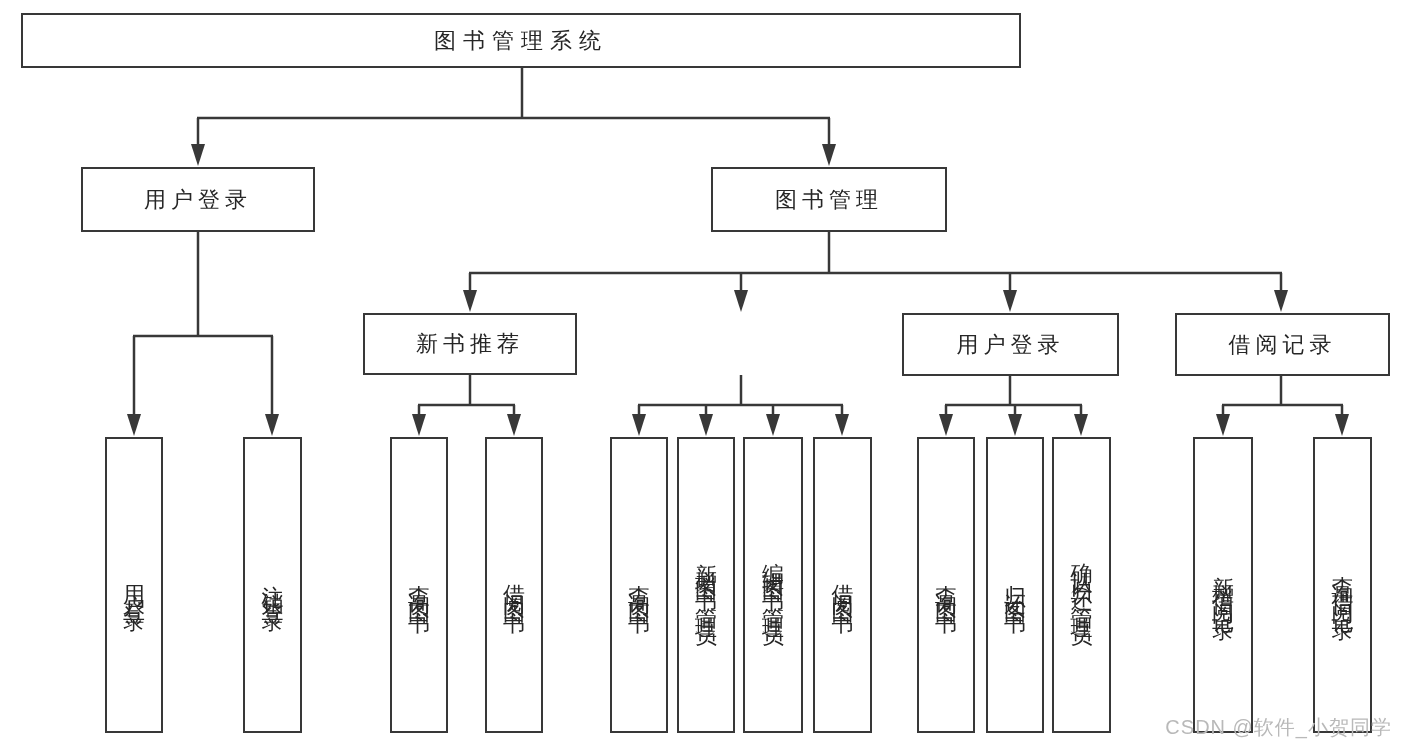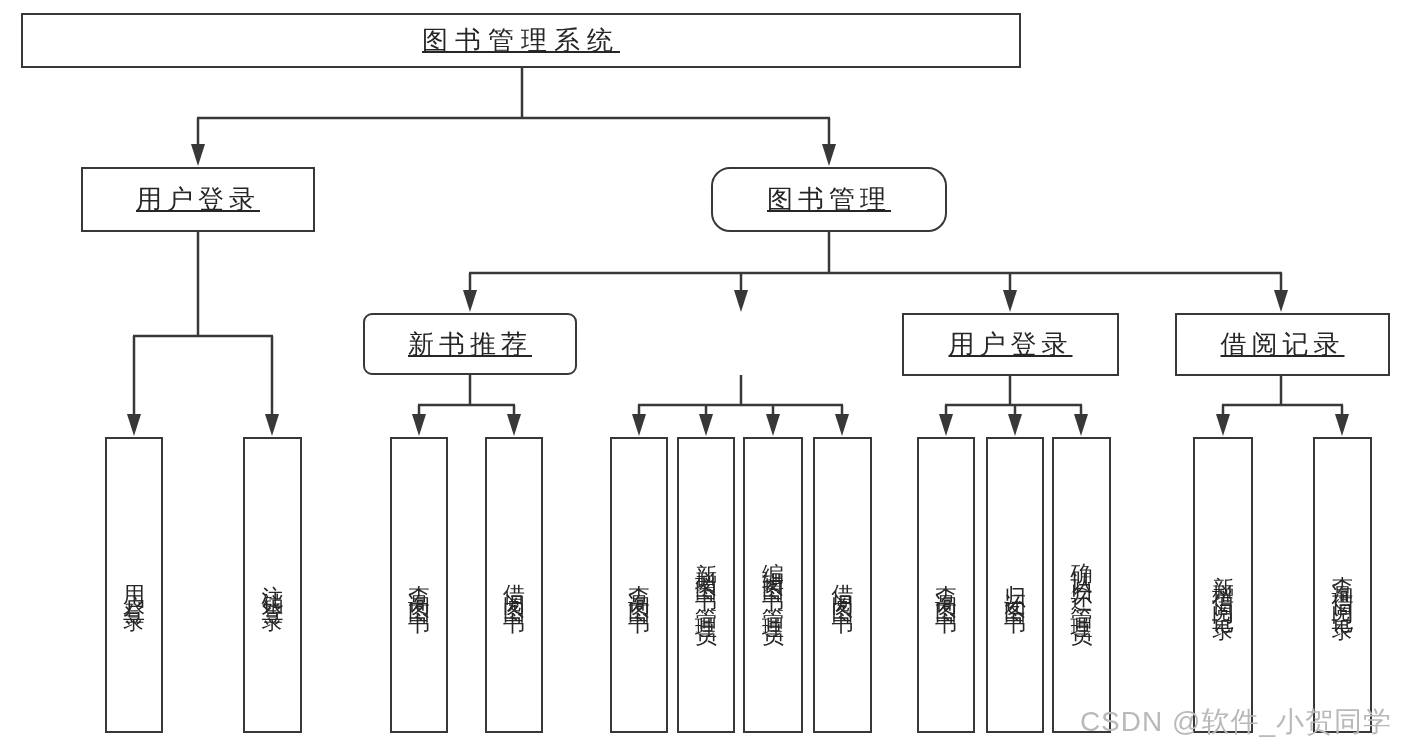--- a/index.html
+++ b/index.html
@@ -29,38 +29,37 @@
   .box {
     position: absolute;
     border: 2.5px solid var(--line);
     background: var(--background);
     display: flex;
     align-items: center;
     justify-content: center;
     color: var(--text);
   }
   .hbox {
-    font-size: 26px;
+    font-size: 22px;
     letter-spacing: 5px;
     white-space: nowrap;
-    text-decoration: underline;
   }
   .hbox.root { letter-spacing: 7px; }
   .vbox {
     writing-mode: vertical-rl;
     text-orientation: mixed;
     font-size: 22px;
     letter-spacing: 9px;
     line-height: 1;
   }
   .watermark {
     position: absolute;
     right: 13px;
     bottom: 6px;
-    font-size: 28px;
+    font-size: 20px;
     letter-spacing: 1px;
     color: var(--watermark);
     z-index: 5;
     white-space: nowrap;
   }
 </style>
 </head>
 <body>
 
 <div class="stage">
@@ -137,23 +136,23 @@
       <line x1="1223" y1="405" x2="1223" y2="418"></line>
       <polygon points="1216,414 1230,414 1223,436"></polygon>
       <line x1="1342" y1="405" x2="1342" y2="418"></line>
       <polygon points="1335,414 1349,414 1342,436"></polygon>
     </g>
   </svg>
 
   <div class="box hbox root" style="left:21px; top:13px; width:1000px; height:55px;">图书管理系统</div>
 
   <div class="box hbox" style="left:81px; top:167px; width:234px; height:65px;">用户登录</div>
-  <div class="box hbox" style="left:711px; top:167px; width:236px; height:65px;border-radius:19px;">图书管理</div>
+  <div class="box hbox" style="left:711px; top:167px; width:236px; height:65px;">图书管理</div>
 
-  <div class="box hbox" style="left:363px; top:313px; width:214px; height:62px;border-radius:9px;">新书推荐</div>
+  <div class="box hbox" style="left:363px; top:313px; width:214px; height:62px;">新书推荐</div>
   <div class="box hbox" style="left:902px; top:313px; width:217px; height:63px;">用户登录</div>
   <div class="box hbox" style="left:1175px; top:313px; width:215px; height:63px;">借阅记录</div>
 
   <div class="box vbox" style="left:105px; top:437px; width:58px; height:296px;">用户登录</div>
   <div class="box vbox" style="left:243px; top:437px; width:59px; height:296px;">注销登录</div>
 
   <div class="box vbox" style="left:390px; top:437px; width:58px; height:296px;">查询图书</div>
   <div class="box vbox" style="left:485px; top:437px; width:58px; height:296px;">借阅图书</div>
 
   <div class="box vbox" style="left:610px; top:437px; width:58px; height:296px;">查询图书</div>

